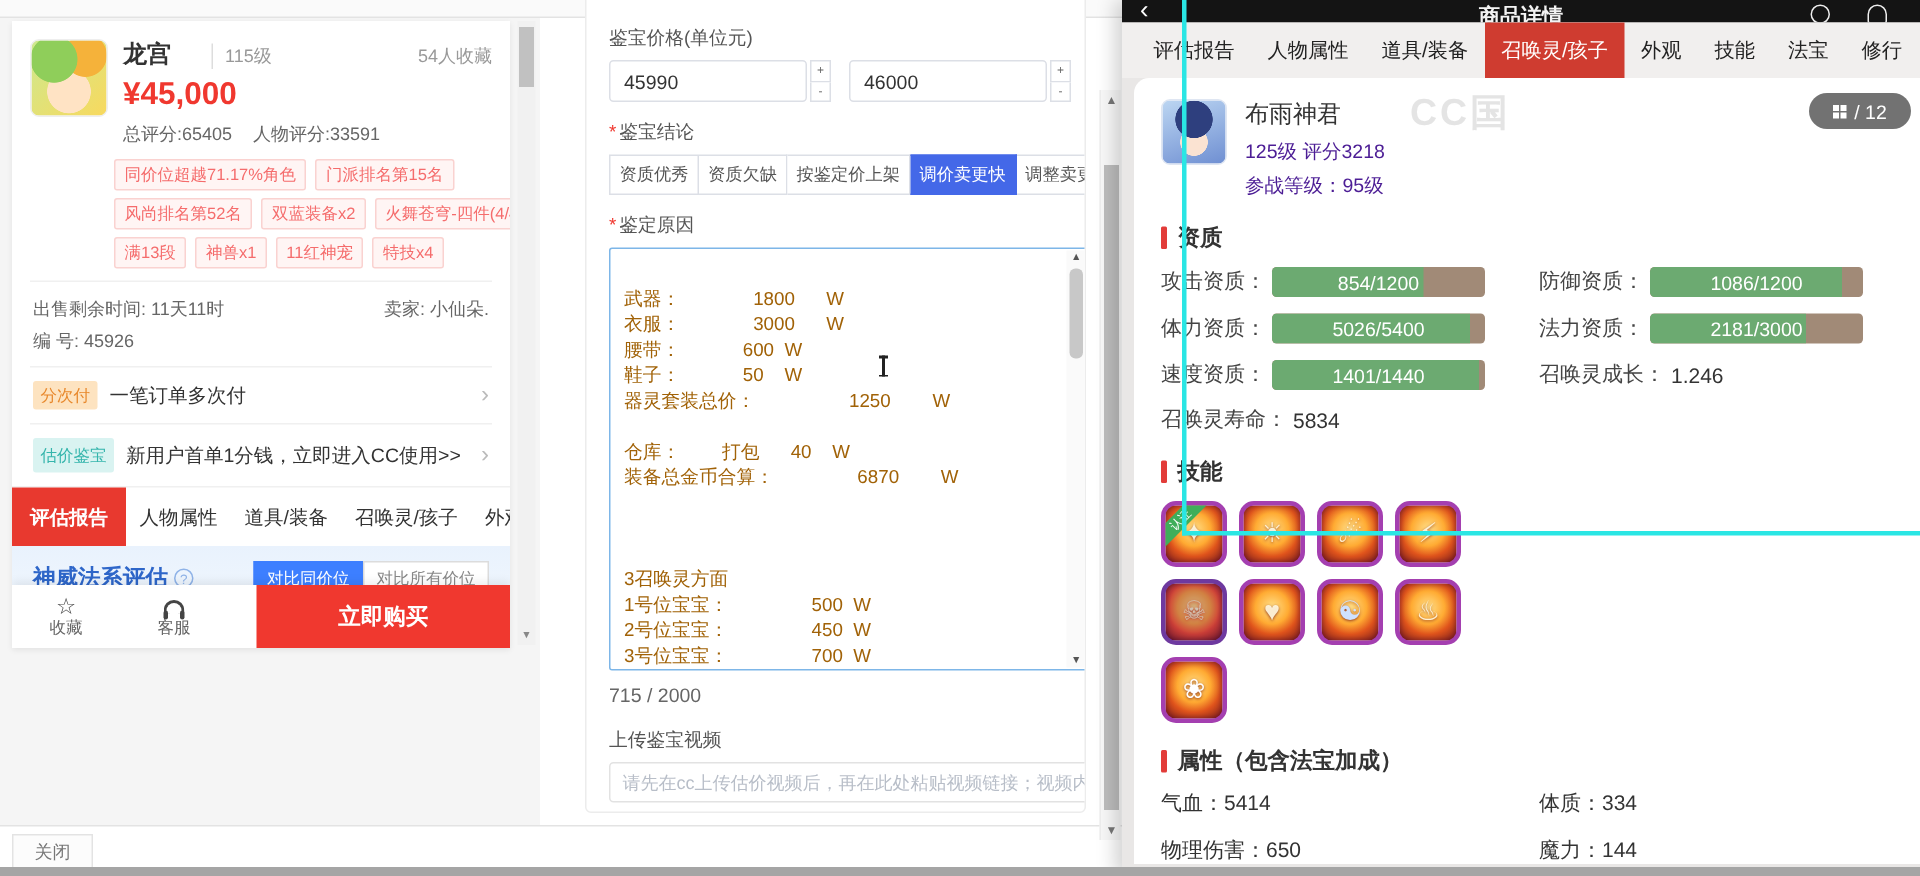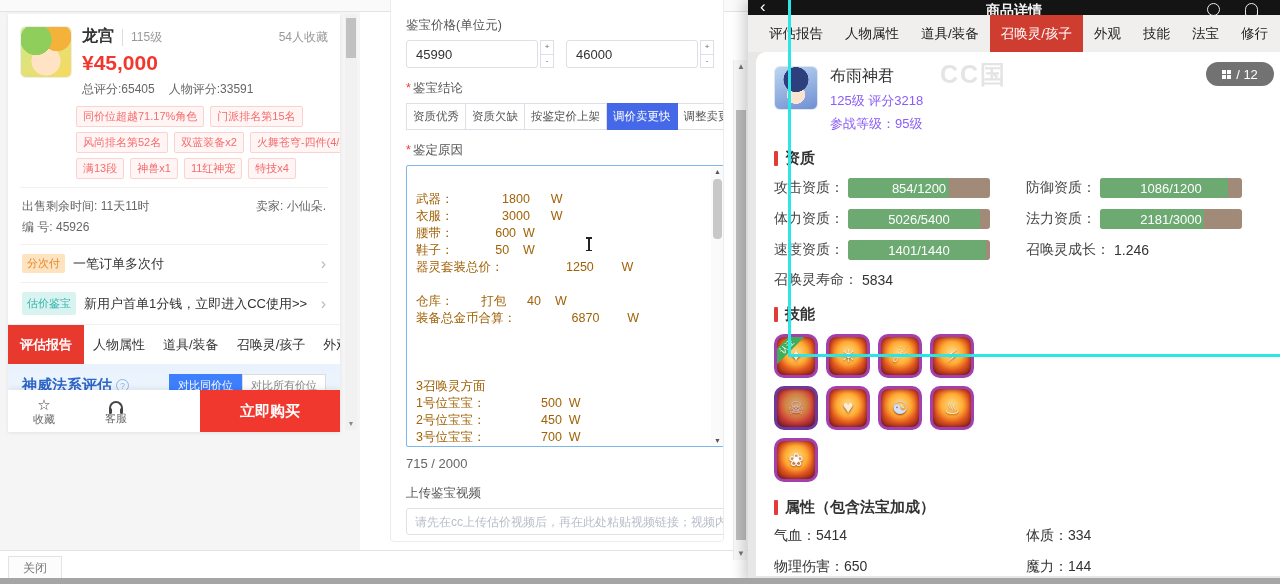--- a/index.html
+++ b/index.html
@@ -13,21 +13,21 @@
   #left-region { left:0; top:12px; width:360px; height:538px; background:#f5f5f5; }
   #left-card { position:absolute; left:8px; top:2px; width:332px; height:418px; background:#fff; box-shadow:0 1px 4px rgba(0,0,0,.08); overflow:hidden; }
   .lc-pad { padding:12px 12px 0 12px; }
   .char-header { display:flex; align-items:flex-start; }
   .avatar-l { width:52px; height:52px; border-radius:6px; flex:0 0 52px;
       background:radial-gradient(circle at 30% 25%, #8fce5a 0 30%, transparent 31%),
                  radial-gradient(circle at 72% 20%, #f5b23a 0 26%, transparent 27%),
                  radial-gradient(circle at 50% 68%, #ffe3c4 0 34%, transparent 35%),
                  linear-gradient(135deg,#cde98f,#f8d95e); border:1px solid #eee; }
   .char-info { margin-left:10px; flex:1; }
-  .char-name-row { display:flex; align-items:baseline; }
+  .char-name-row { display:flex; align-items:baseline;gap:19px; }
   .char-name { font-size:16px; font-weight:bold; color:#333; }
   .char-level { font-size:12px; color:#999; margin-left:8px; border-left:1px solid #ddd; padding-left:8px; }
   .fav { font-size:12px; color:#999; }
   .price { font-size:21px; font-weight:bold; color:#f0382f; margin-top:4px; }
   .scores { font-size:12px; color:#666; margin-top:6px; display:flex; gap:14px; }
   .badges { margin:8px 0 0 56px; }
   .badge-row { display:flex; gap:6px; margin-bottom:5px; }
   .pill { font-size:11px; color:#f56c6c; background:#fff5f4; border:1px solid #fad2d0; border-radius:2px; padding:2px 6px; white-space:nowrap; }
   .hr { border-top:1px solid #f0f0f0; margin:8px 0; }
   .sale-row { display:flex; justify-content:space-between; font-size:12px; color:#666; padding:2px 2px; }
@@ -47,21 +47,21 @@
   .cmp-btn { font-size:11px; padding:3px 8px; border:1px solid #dcdcdc; background:#fff; color:#888; }
   .cmp-btn.active { background:#3d7fff; border-color:#3d7fff; color:#fff; }
   .surpass { margin-top:10px; font-size:12px; color:#555; }
   .surpass b { font-size:16px; color:#222; margin:0 3px; }
   #left-actionbar { position:absolute; left:0; bottom:0; width:332px; height:42px; background:#fff; box-shadow:0 -2px 6px rgba(0,0,0,.08); display:flex; align-items:center; }
   .act-item { width:72px; text-align:center; font-size:11px; color:#666; line-height:1.1; cursor:pointer; }
   .act-item .ic { font-size:15px; display:block; color:#444; }
   .headset-ic { display:inline-block; width:14px; height:9px; border:2px solid #444; border-bottom:none; border-radius:8px 8px 0 0; position:relative; margin-top:3px; }
   .headset-ic:before, .headset-ic:after { content:""; position:absolute; bottom:-4px; width:3px; height:6px; background:#444; border-radius:2px; }
   .headset-ic:before { left:-2px; } .headset-ic:after { right:-2px; }
-  .buy-btn { margin-left:auto; width:140px; height:42px; background:#f0382f; color:#fff; font-size:15px; font-weight:bold; border:none; cursor:pointer; }
+  .buy-btn { margin-left:auto; width:169px; height:42px; background:#f0382f; color:#fff; font-size:15px; font-weight:bold; border:none; cursor:pointer; }
 
   
   #left-scrollbar { left:345px; top:14px; width:12px; height:416px; background:#f1f1f1; }
   #left-scrollbar .thumb { position:absolute; left:1px; top:4px; width:10px; height:40px; background:#c1c1c1; }
   #left-scrollbar .sb-down { position:absolute; left:0; bottom:0; width:12px; height:12px; color:#888; font-size:7px; text-align:center; line-height:12px; }
 
   
   #divider-550 { left:0; top:550px; width:748px; border-top:1px solid #e3e3e3; }
   #close-tab { left:8px; top:556px; width:54px; height:23px; background:#fcfcfc; border:1px solid #e3e3e3; border-bottom:none; font-size:12px; color:#777; display:flex; align-items:center; justify-content:center; cursor:pointer; }
   #bottom-bar { left:0; top:578px; width:1280px; height:6px; background:#a5a5a5; z-index:40; }
@@ -107,21 +107,21 @@
   .rtab { font-size:13.5px; color:#222; display:flex; align-items:center; padding:0 11px; white-space:nowrap; }
   .rtab.active { background:#cf3c30; color:#fff; }
   #r-card { position:absolute; left:8px; top:52px; width:524px; height:524px; background:#fff; border-radius:10px 0 0 0; padding:14px 0 0 18px; overflow:hidden; }
   .pet-header { display:flex; }
   .avatar-r { width:44px; height:44px; border-radius:6px; flex:0 0 44px; border:1px solid #dfe6f2;
       background:radial-gradient(circle at 50% 30%, #2e3f7e 0 34%, transparent 35%),
                  radial-gradient(circle at 50% 66%, #fbe3d2 0 26%, transparent 27%),
                  linear-gradient(160deg,#bcd6f2,#6f8fd2); }
   .pet-info { margin-left:12px; }
   .pet-name { font-size:16px; font-weight:normal; color:#333; }
-  .pet-sub { font-size:13px; color:#8b5cf6; margin-top:5px; }
+  .pet-sub { font-size:13px; color:#4c1d95; margin-top:5px; }
   .sec-head { display:flex; align-items:center; font-size:15px; font-weight:bold; color:#333; margin:16px 0 10px 0; }
   .sec-head:before { content:""; width:4px; height:15px; background:#e23c39; margin-right:7px; border-radius:1px; }
   .zz-grid { display:grid; grid-template-columns:252px 1fr; row-gap:11px; }
   .zz-row { display:flex; align-items:center; font-size:14px; color:#444; }
   .zz-bar { width:142px; height:20px; background:#a18a77; border-radius:3px; position:relative; overflow:hidden; margin-left:4px; }
   .zz-fill { position:absolute; left:0; top:0; bottom:0; background:#6caa71; border-radius:3px 0 0 3px; }
   .zz-val { position:absolute; left:0; right:0; top:0; bottom:0; display:flex; align-items:center; justify-content:center; font-size:13px; color:#fff; }
   .zz-plain { font-size:14px; color:#333; margin-left:4px; }
   .skills-grid { display:flex; flex-wrap:wrap; gap:8px; width:210px; }
   .skill { position:relative; width:44px; height:44px; border:3px solid #a43fb0; border-radius:10px; overflow:hidden; cursor:pointer;

